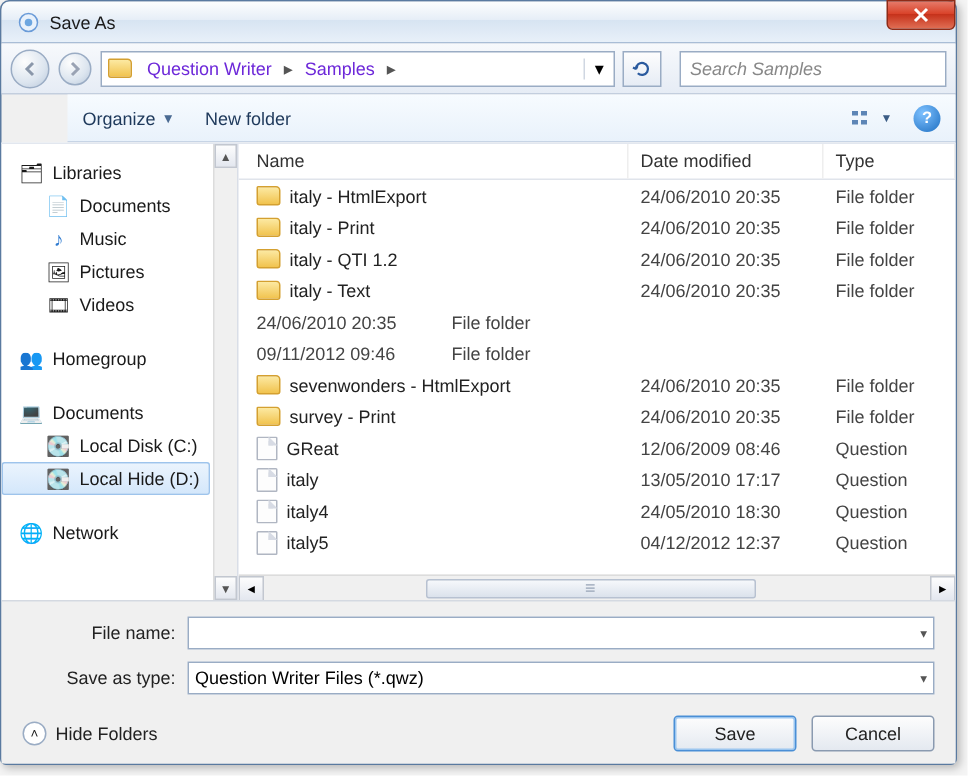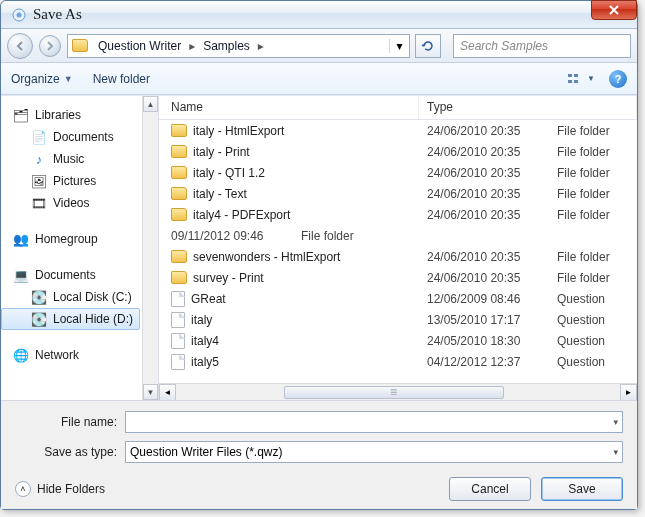--- a/index.html
+++ b/index.html
@@ -1,33 +1,33 @@
 <!DOCTYPE html>
 <html><head>
 <meta charset="utf-8">
 <style>
 * { box-sizing: border-box; margin: 0; padding: 0; font-family: 'Segoe UI', Tahoma, sans-serif; font-size: 12px; }
 body { background: #f4f4f4; width: 645px; height: 517px; overflow: hidden; }
 .window { width: 638px; height: 510px; background: #f0f0f0; border: 1px solid #5a7aa0; border-radius: 6px 6px 4px 4px; box-shadow: 2px 2px 6px rgba(0,0,0,0.25); display: flex; flex-direction: column; }
 .titlebar { height: 28px; background: linear-gradient(to bottom, #fdfefe 0%, #e6eef7 45%, #d7e4f2 46%, #e8f0f9 100%); border-radius: 6px 6px 0 0; display: flex; align-items: center; padding: 0 4px; border-bottom: 1px solid #a9bdd6; position: relative; }
 .titlebar-icon { width: 16px; height: 16px; margin: 0 6px; display: flex; align-items: center; justify-content: center; }
-.title-text { font-size: 15px; color: #1a1a1a; font-family: Liberation Serif, serif; }
+.title-text { font-size: 12px; color: #1a1a1a; }
 .win-btns { position: absolute; right: 0; top: -1px; display: flex; }
 .win-close { width: 46px; height: 20px; background: linear-gradient(to bottom, #e67a6a 0%, #d9432a 45%, #c53019 46%, #e06e54 100%); border: 1px solid #8e2b17; border-radius: 0 0 4px 4px; color: #fff; display: flex; align-items: center; justify-content: center; font-weight: bold; }
 .navbar { height: 34px; background: linear-gradient(to bottom, #f7f9fc 0%, #e6ecf5 100%); display: flex; align-items: center; padding: 0 6px; gap: 6px; border-bottom: 1px solid #c3cede; }
 .nav-back, .nav-fwd { width: 26px; height: 26px; border-radius: 50%; background: radial-gradient(circle at 35% 30%, #fdfdfd, #dce5ef 60%, #b9c8db); border: 1px solid #9aacc4; display: flex; align-items: center; justify-content: center; color: #80838a; cursor: default; }
 .nav-fwd { width: 22px; height: 22px; }
 .addrbar { flex: 1; height: 24px; background: #fff; border: 1px solid #9aacc4; display: flex; align-items: center; overflow: hidden; }
 .addr-folder { padding: 0 4px; display: flex; align-items: center; }
-.crumb { padding: 12px 6px; height: 100%; display: flex; align-items: center; color: #0f172a; }
+.crumb { padding: 12px 6px; height: 100%; display: flex; align-items: center; color: #6d28d9; }
 .crumb-sep { color: #555; padding: 0 2px; }
 .addr-drop { width: 20px; display: flex; align-items: center; justify-content: center; border-left: 1px solid #d0d7e2; }
 .refresh { width: 26px; height: 24px; background: linear-gradient(to bottom,#fdfdfd,#e6ecf5); border: 1px solid #9aacc4; display: flex; align-items: center; justify-content: center; margin-left: -1px; color: #2a5a9e; }
 .searchbox { width: 178px; height: 24px; background: #fff; border: 1px solid #9aacc4; display: flex; align-items: center; padding: 0 6px; color: #888; font-style: italic; margin-left: 6px; }
-.toolbar { height: 32px; background: linear-gradient(to bottom, #f7fbff 0%, #e9f2fb 100%); border-bottom: 1px solid #c7d4e5; display: flex; align-items: center; padding: 0 10px; gap: 20px; }
+.toolbar { height: 32px; background: linear-gradient(to bottom, #f7fbff 0%, #e9f2fb 100%); border-bottom: 1px solid #c7d4e5; display: flex; align-items: center; padding: 0 10px; gap: 20px; margin-left: 44px; }
 .tb-item { color: #1e395b; display: flex; align-items: center; gap: 4px; }
 .tb-right { margin-left: auto; display: flex; align-items: center; gap: 14px; }
 .view-btn { display: flex; align-items: center; gap: 2px; color: #3b5c85; }
 .help-btn { width: 18px; height: 18px; border-radius: 50%; background: radial-gradient(circle at 35% 30%, #7ec1ff, #1e6fc1); color: #fff; display: flex; align-items: center; justify-content: center; font-size: 11px; font-weight: bold; }
 .body { flex: 1; display: flex; background: #fff; border-top: 1px solid #e2e7ef; overflow: hidden; }
 .sidebar { width: 158px; border-right: 1px solid #d9dee7; overflow-y: auto; padding: 8px 0; position: relative; }
 .sb-scroll { position: absolute; right: 0; top: 0; width: 16px; height: 100%; background: #f0f0f0; border-left: 1px solid #dcdcdc; display: flex; flex-direction: column; }
 .sb-scroll-btn { height: 16px; background: linear-gradient(to bottom,#fdfdfd,#e3e7ef); border: 1px solid #c2c7d0; display: flex; align-items: center; justify-content: center; font-size: 8px; color: #555; }
 .sb-scroll-track { flex: 1; }
 .sb-group { margin-bottom: 14px; padding-right: 18px; }
@@ -194,20 +194,21 @@
       <div class="sb-scroll">
         <div class="sb-scroll-btn">▲</div>
         <div class="sb-scroll-track"></div>
         <div class="sb-scroll-btn">▼</div>
       </div>
     </div>
 
     <div class="filepane">
       <div class="fp-header">
         <div class="fp-col name">Name</div>
+        <div class="fp-col date">Date modified</div>
         <div class="fp-col type">Type</div>
       </div>
       <div class="fp-rows" id="fp-rows">
           <div class="fp-row">
             <div class="cell name">
               <span class="folder-ic"></span>
               <span>italy - HtmlExport</span>
             </div>
             <div class="cell date">24/06/2010 20:35</div>
             <div class="cell type">File folder</div>
@@ -230,24 +231,20 @@
           </div>
           <div class="fp-row">
             <div class="cell name">
               <span class="folder-ic"></span>
               <span>italy - Text</span>
             </div>
             <div class="cell date">24/06/2010 20:35</div>
             <div class="cell type">File folder</div>
           </div>
           <div class="fp-row">
-            <div class="cell name">
-              <span class="folder-ic"></span>
-              <span>italy4 - PDFExport</span>
-            </div>
             <div class="cell date">24/06/2010 20:35</div>
             <div class="cell type">File folder</div>
           </div>
           <div class="fp-row">
             <div class="cell date">09/11/2012 09:46</div>
             <div class="cell type">File folder</div>
           </div>
           <div class="fp-row">
             <div class="cell name">
               <span class="folder-ic"></span>
@@ -321,19 +318,19 @@
         <span>Question Writer Files (*.qwz)</span>
         <span class="combo-arrow">▾</span>
       </div>
     </div>
     <div class="action-row">
       <div class="hide-folders">
         <span style="width:16px;height:16px;border:1px solid #9aacc4;border-radius:50%;display:flex;align-items:center;justify-content:center;font-size:9px;background:#fff">˄</span>
         <span>Hide Folders</span>
       </div>
       <div class="btns">
+        <div class="btn default">Save</div>
         <div class="btn">Cancel</div>
-        <div class="btn default">Save</div>
       </div>
     </div>
   </div>
 
 </div>
 
 </body></html>

